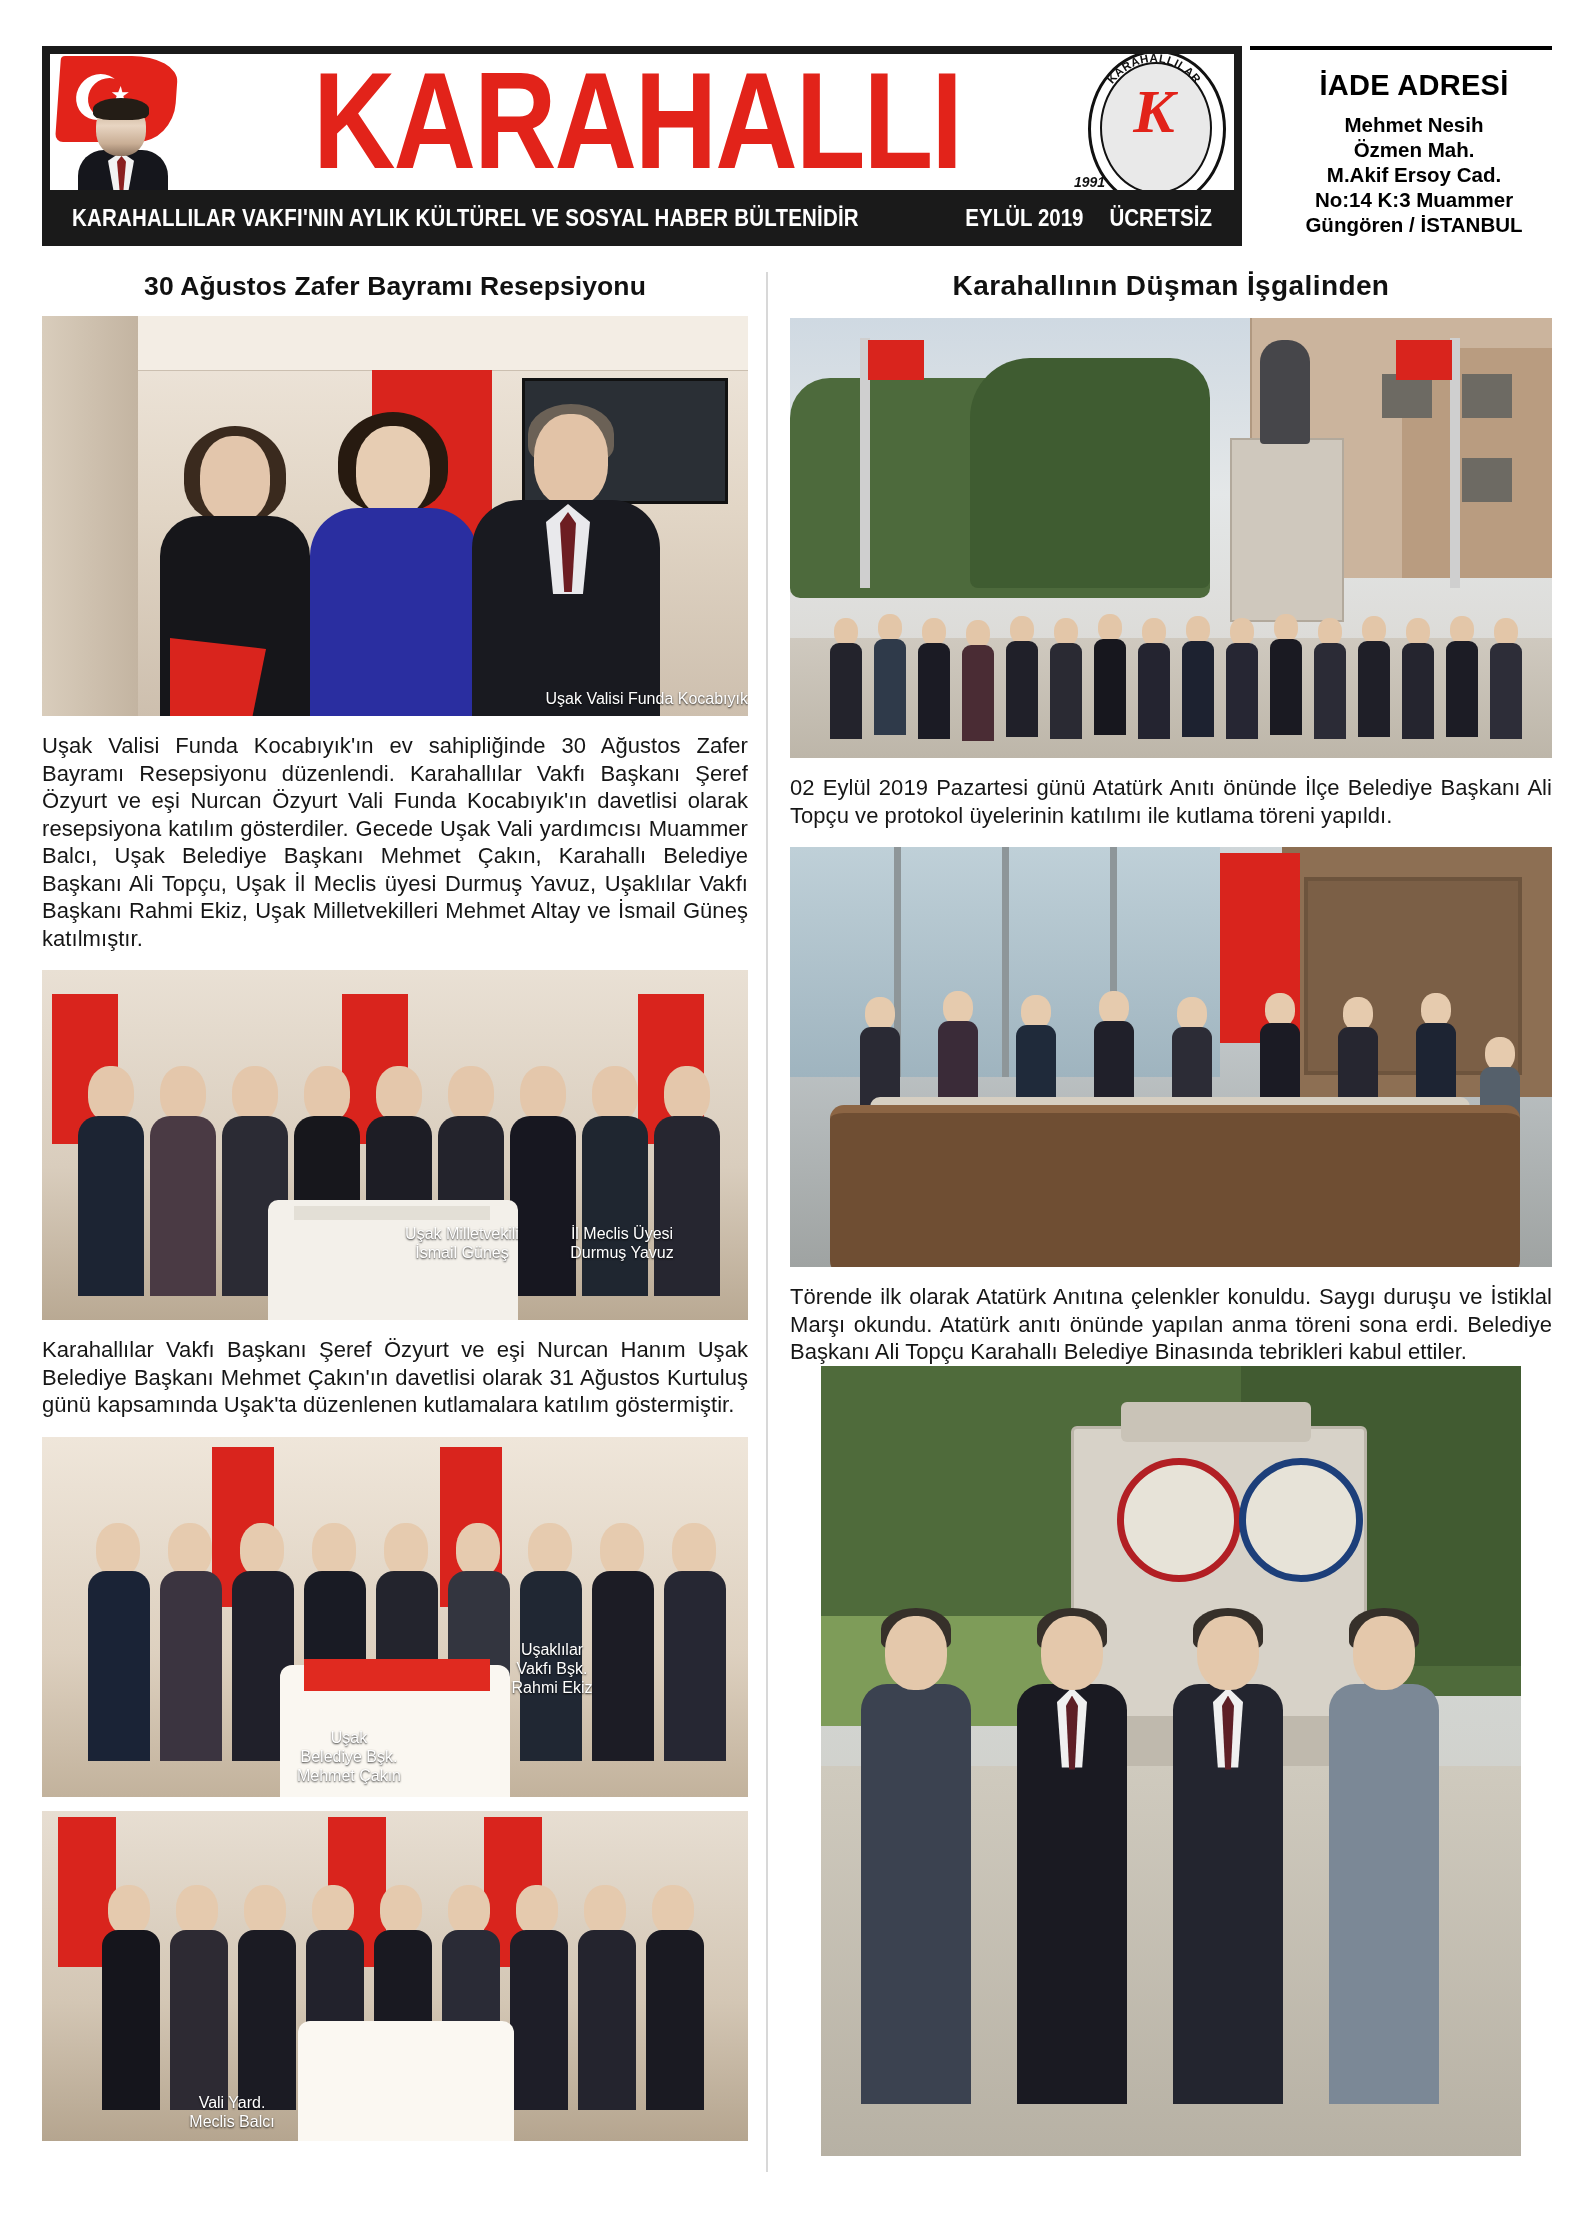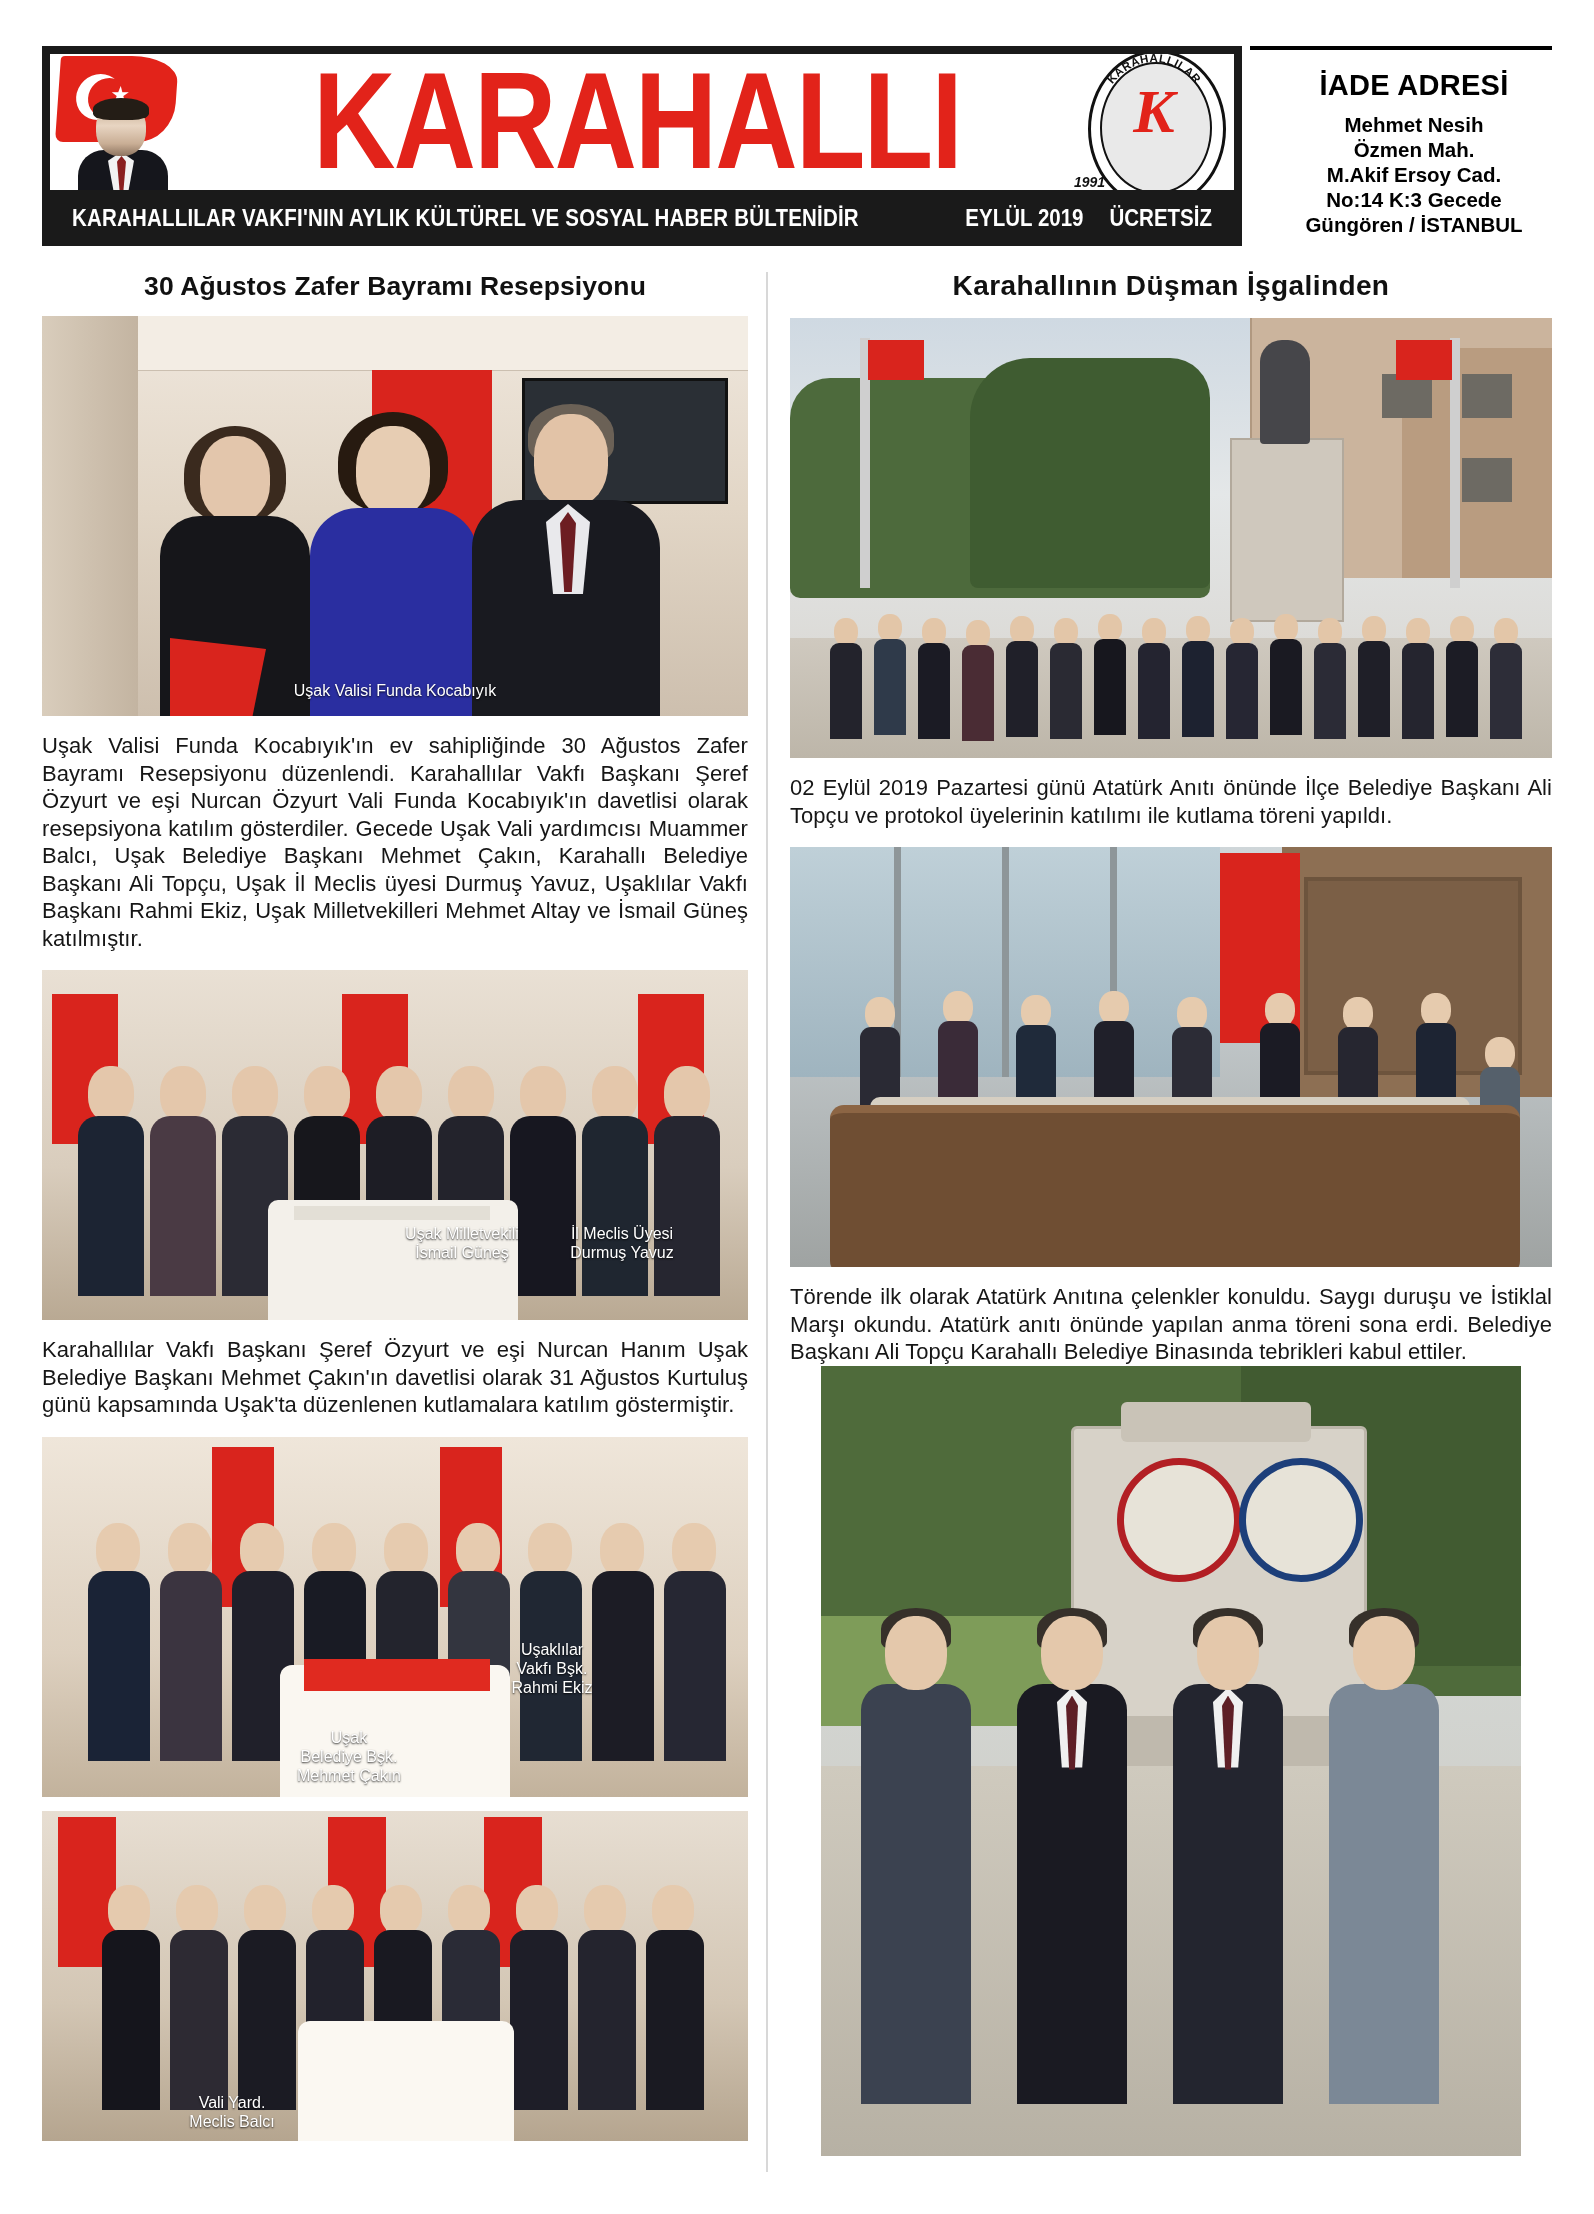--- a/index.html
+++ b/index.html
@@ -310,21 +310,21 @@
         <span class="t2">EYLÜL 2019</span>
         <span class="t3">ÜCRETSİZ</span>
       </div>
     </div>
 
     <div class="ret">
       <h2>İADE ADRESİ</h2>
       <p>Mehmet Nesih</p>
       <p>Özmen Mah.</p>
       <p>M.Akif Ersoy Cad.</p>
-      <p>No:14 K:3 Gecede</p>
+      <p>No:14 K:3 Muammer</p>
       <p>Güngören / İSTANBUL</p>
     </div>
   </div>
 
   <div class="divider"></div>
 
   <div class="col-l">
 
     <h3 class="hl">30 Ağustos Zafer Bayramı Resepsiyonu</h3>
 
@@ -346,21 +346,21 @@
           <div class="bd"></div>
         </div>
       <div class="pC">
           <div class="hr"></div>
           <div class="hd hd"></div>
           <div class="bd"></div>
           <div class="sh"></div>
           <div class="ti"></div>
         </div>
       <div class="tflag"></div>
-      <div class="cap" style="left:0;right:0;bottom:16px;">Uşak Valisi Funda Kocabıyık</div>
+      <div class="cap" style="left:0;right:0;bottom:8px;text-align:right;">Uşak Valisi Funda Kocabıyık</div>
     </div>
 
     <p class="body">Uşak Valisi Funda Kocabıyık'ın ev sahipliğinde 30 Ağustos Zafer Bayramı Resepsiyonu düzenlendi. Karahallılar Vakfı Başkanı Şeref Özyurt ve eşi Nurcan Özyurt Vali Funda Kocabıyık'ın davetlisi olarak resepsiyona katılım gösterdiler. Gecede Uşak Vali yardımcısı Muammer Balcı, Uşak Belediye Başkanı Mehmet Çakın, Karahallı Belediye Başkanı Ali Topçu, Uşak İl Meclis üyesi Durmuş Yavuz, Uşaklılar Vakfı Başkanı Rahmi Ekiz, Uşak Milletvekilleri Mehmet Altay ve İsmail Güneş katılmıştır.</p>
 
     <div class="ph p2" style="margin-top:18px;">
       <div class="room"></div>
       <div class="fl" style="left:10px;"></div>
       <div class="fl" style="left:300px;"></div>
       <div class="fl" style="left:596px;"></div>
       <div class="pg" style="left:36px;">

